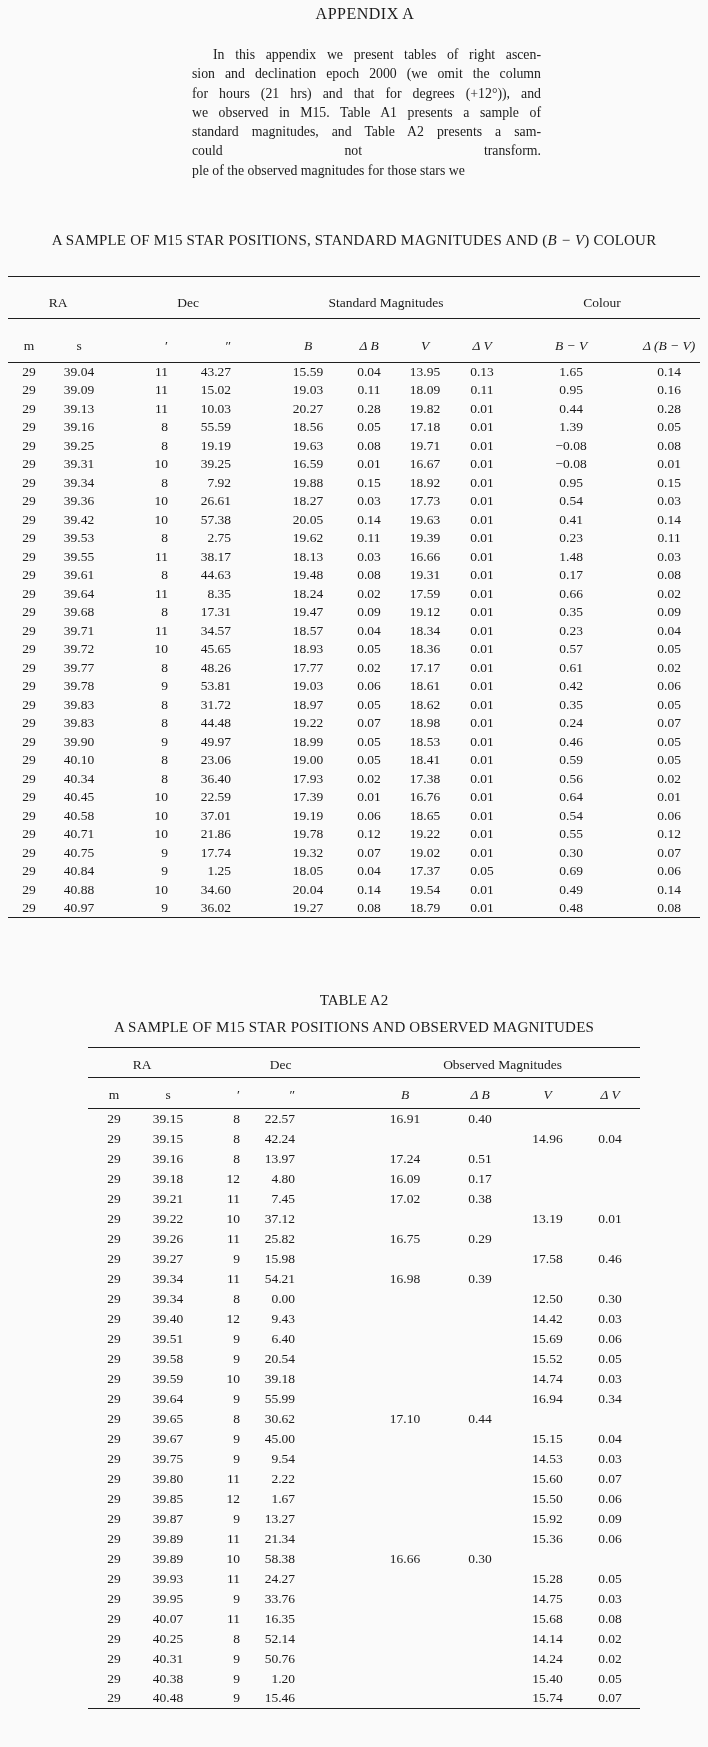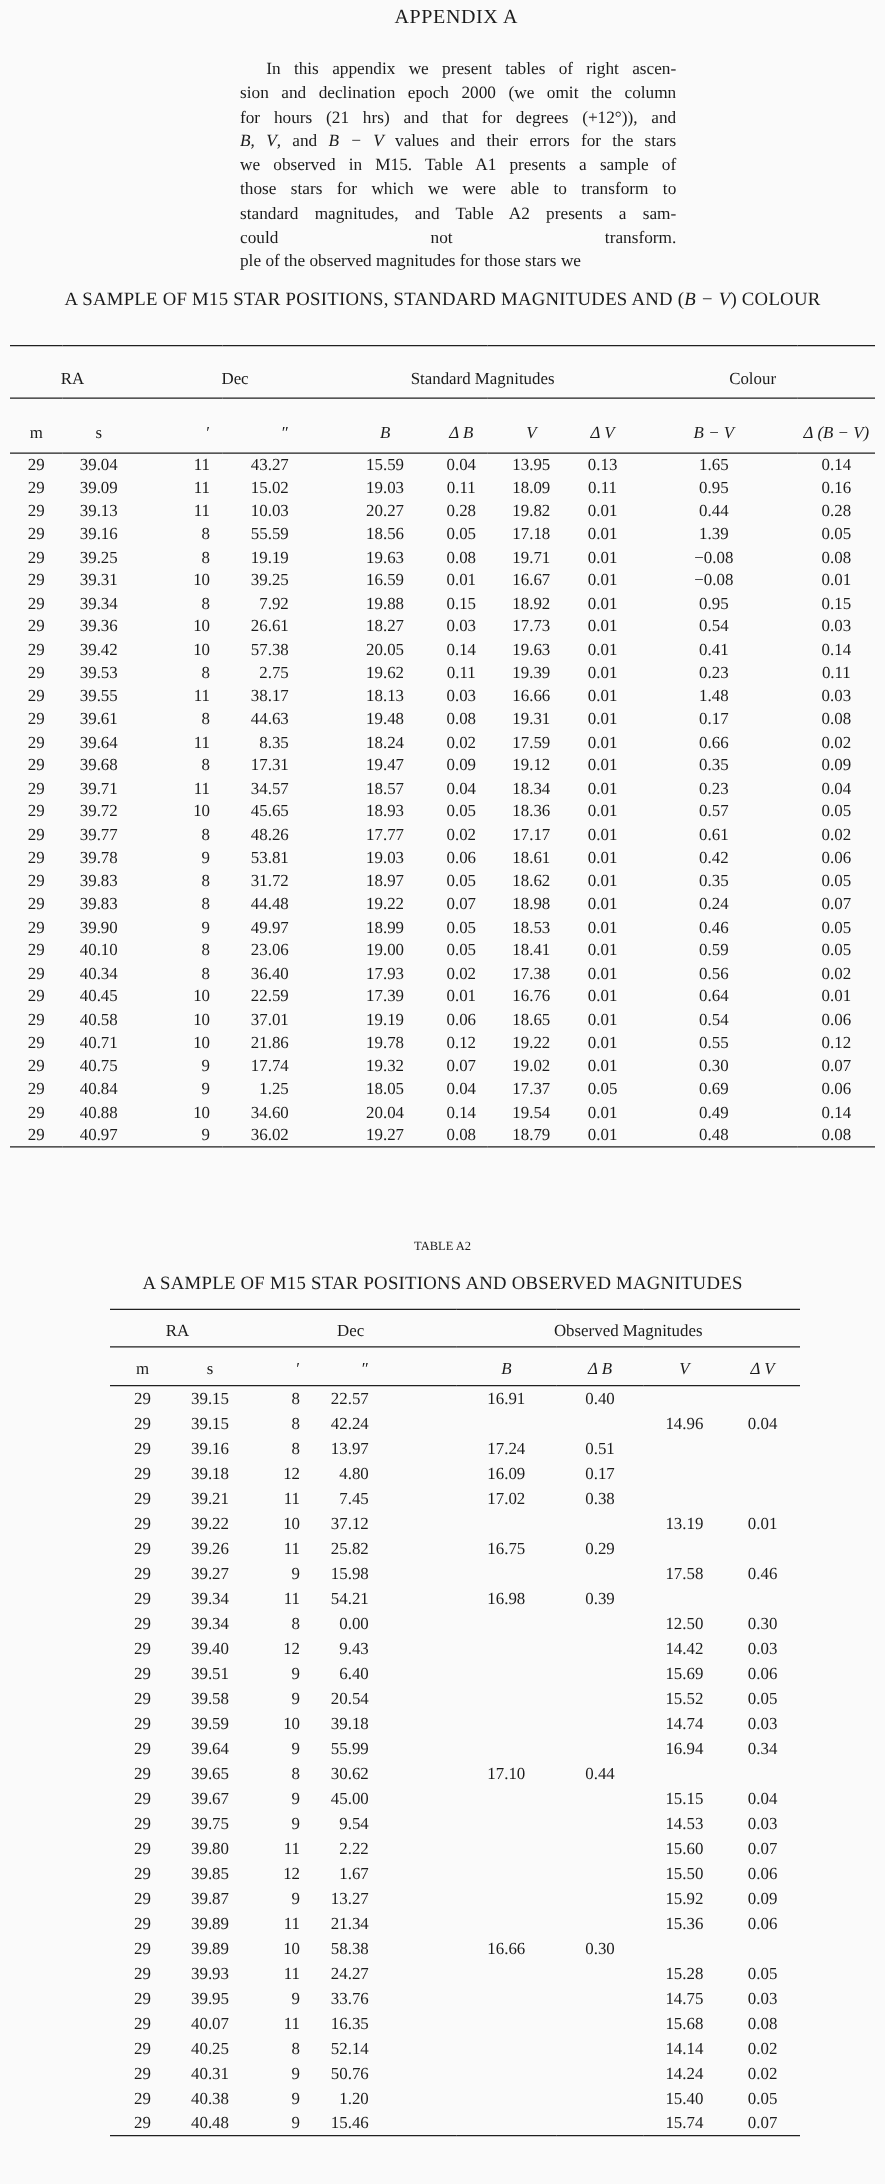--- a/index.html
+++ b/index.html
@@ -18,21 +18,21 @@
   .center-line {
     position: absolute;
     left: 0;
     width: 708px;
     text-align: center;
     white-space: nowrap;
   }
   #appendix-title { top: 5px;  font-size: 16px; letter-spacing: 0.5px; padding-left: 11px; }
   #t1-title  { top: 220px;  font-size: 15px; }
   #t1-caption{ top: 232px;  font-size: 15px; letter-spacing: 0.2px; }
-  #t2-title  { top: 992px;  font-size: 10px; }
+  #t2-title  { top: 992px;  font-size: 15px; }
   #t2-caption{ top: 1019px; font-size: 15px; letter-spacing: 0.2px; }
 
   #intro {
     position: absolute;
     top: 29px; left: 192px;
     width: 349px;
     font-size: 13.8px;
     line-height: 19.3px;
   }
   #intro .line {
@@ -85,23 +85,21 @@
 <body>
 
 <div id="page">
 
   <div id="appendix-title" class="center-line">APPENDIX A</div>
 
   <div id="intro">
       <div class="line"><span>In this appendix we present tables of right ascen-</span></div>
       <div class="line"><span>sion and declination epoch 2000 (we omit the column</span></div>
       <div class="line"><span>for hours (21 hrs) and that for degrees (+12°)), and</span></div>
-      <div class="line"><span class="math">B</span><span>, </span><span class="math">V</span><span>, and </span><span class="math">B − V</span><span> values and their errors for the stars</span></div>
       <div class="line"><span>we observed in M15.  Table A1 presents a sample of</span></div>
-      <div class="line"><span>those stars for which we were able to transform to</span></div>
       <div class="line"><span>standard magnitudes, and Table A2 presents a sam-</span></div>
       <div class="line"><span>could not transform.</span></div>
       <div class="line"><span>ple of the observed magnitudes for those stars we</span></div>
     </div>
 
 
   <div id="t1-caption" class="center-line"><span>A SAMPLE OF M15 STAR POSITIONS, STANDARD MAGNITUDES AND (</span><span class="math">B − V</span><span>) COLOUR</span></div>
 
   <table class="paper-table t1" id="table-a1">
     <colgroup>

